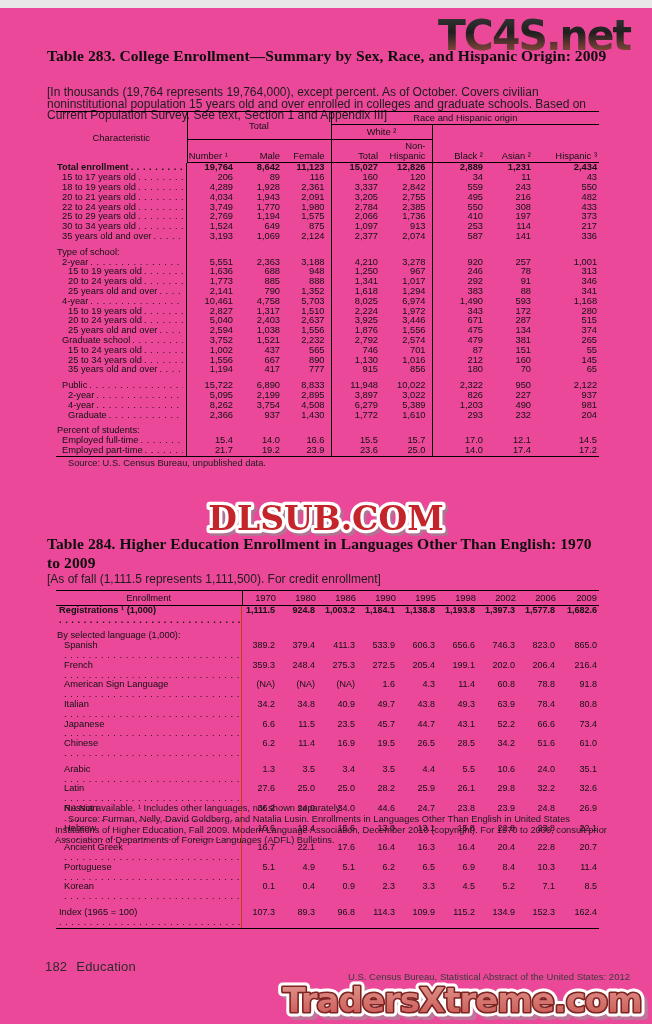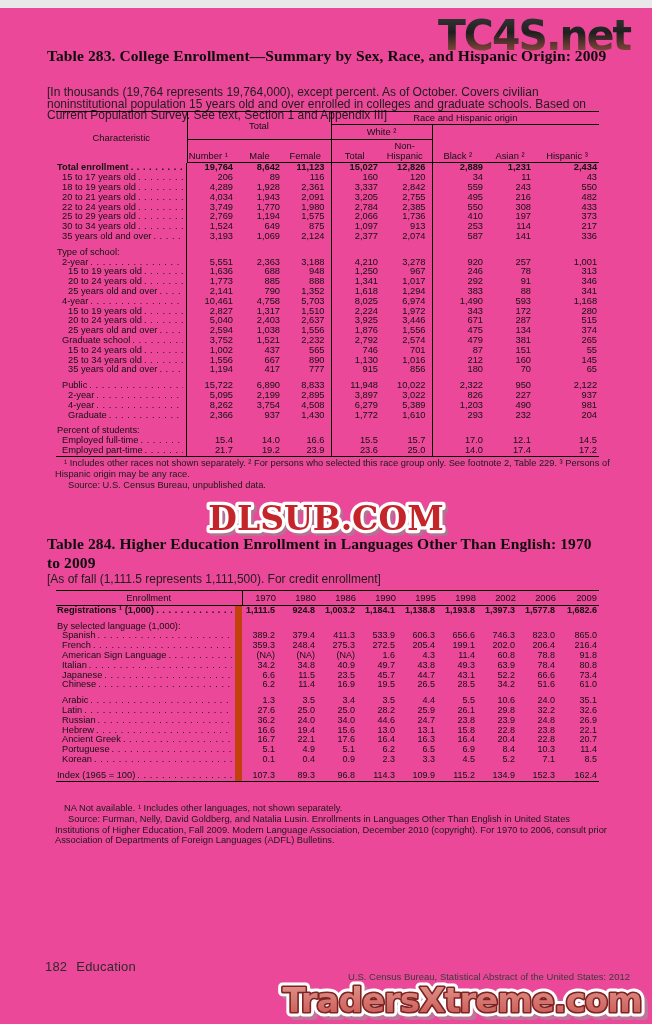--- a/index.html
+++ b/index.html
@@ -21,30 +21,30 @@
         font-size:9.3px;line-height:9.8px;color:#111;}
   .t283{top:103px;width:543px;border-top:1.5px solid #000;border-bottom:1.5px solid #000;}
   .t284{top:582px;width:543px;border-top:1.2px solid #000;border-bottom:1.5px solid #000;}
   th{font-weight:normal;font-size:9.4px;}
   .t283 thead th{padding:1px 0;}
   .t283 .char{vertical-align:middle;text-align:center;border-right:1px solid #000;}
   .t283 .grp{text-align:center;vertical-align:middle;}
   .t283 .total-grp{border-right:1px solid #000;border-bottom:1px solid #000;}
   .t283 .race-grp{border-bottom:1px solid #000;}
   .t283 .white-grp{border-right:1px solid #000;border-bottom:1px solid #000;height:12px;}
-  .t283 tr.r3 th{vertical-align:bottom;padding:1px 6px 2px 0;border-bottom:1.5px solid #000;}
+  .t283 tr.r3 th{vertical-align:bottom;text-align:right;padding:1px 6px 2px 0;border-bottom:1.5px solid #000;}
   .t283 tr.r3 th.c-number{text-align:center;padding-right:10px;}
   .t283 tr.r3 th:nth-child(3),.t283 tr.r3 th:nth-child(5){border-right:1px solid #000;}
   .t283 tr.r3 th:last-child{padding-right:2px;}
   .t283 td:nth-child(1),.t283 td:nth-child(4),.t283 td:nth-child(6){border-right:1px solid #000;}
 
   .t284 thead th{vertical-align:bottom;border-bottom:1.5px solid #000;padding:2px 5px 2px 0;text-align:right;}
   .t284 thead th.enr{text-align:center;border-right:1px solid #000;padding:2px 0;}
   .t284 thead th:last-child{padding-right:2px;}
-  .t284 td:first-child{border-right:7px solid #c2410c;}
+  .t284 td:first-child{border-right:1px solid #c2410c;flex-direction:column;}
   .t284 td.v{font-size:9px;}
 
   td{padding:0;vertical-align:baseline;}
   td.lbl{display:flex;align-items:baseline;white-space:nowrap;overflow:hidden;}
   .lt{white-space:nowrap;}
   .ind0{padding-left:1px;}.ind1{padding-left:6px;}.ind2{padding-left:12px;}
   .leader{flex:1;overflow:hidden;white-space:nowrap;margin:0 3px 0 2px;}
   .leader::after{content:". . . . . . . . . . . . . . . . . . . . . . . . . . . . . . . . . . . .";letter-spacing:.5px;}
   td.v{text-align:right;padding-right:6px;white-space:nowrap;}
   td.v:last-child{padding-right:2px;}
@@ -498,21 +498,20 @@
           <td class="v">23.6</td>
           <td class="v">25.0</td>
           <td class="v">14.0</td>
           <td class="v">17.4</td>
           <td class="v">17.2</td>
         </tr>
       </tbody>
   </table>
 
   <div class="fns fn283">
-    <p class="fn">¹ Includes other races not shown separately. ² For persons who selected this race group only. See footnote 2, Table 229. ³ Persons of Hispanic origin may be any race.</p>
     <p class="src">Source: U.S. Census Bureau, unpublished data.</p>
   </div>
 
   <div class="tbl-title t284-title">Table 284. Higher Education Enrollment in Languages Other Than English: 1970 to 2009</div>
   <div class="tbl-sub t284-sub">[As of fall (1,111.5 represents 1,111,500). For credit enrollment]</div>
 
   <table class="t284">
     <colgroup>
       <col style="width:186px">
         <col style="width:39px">

